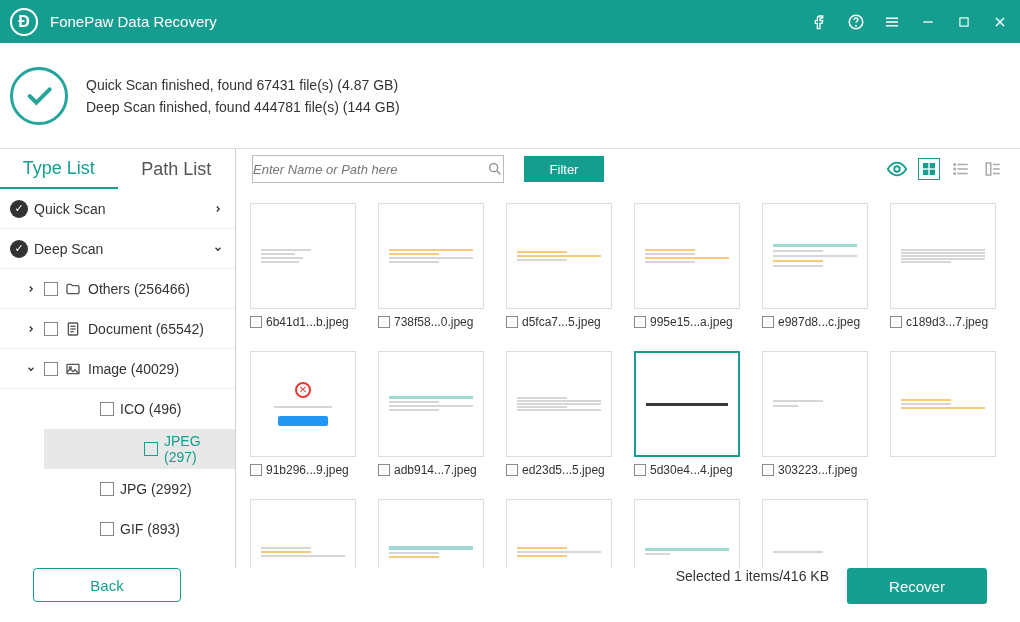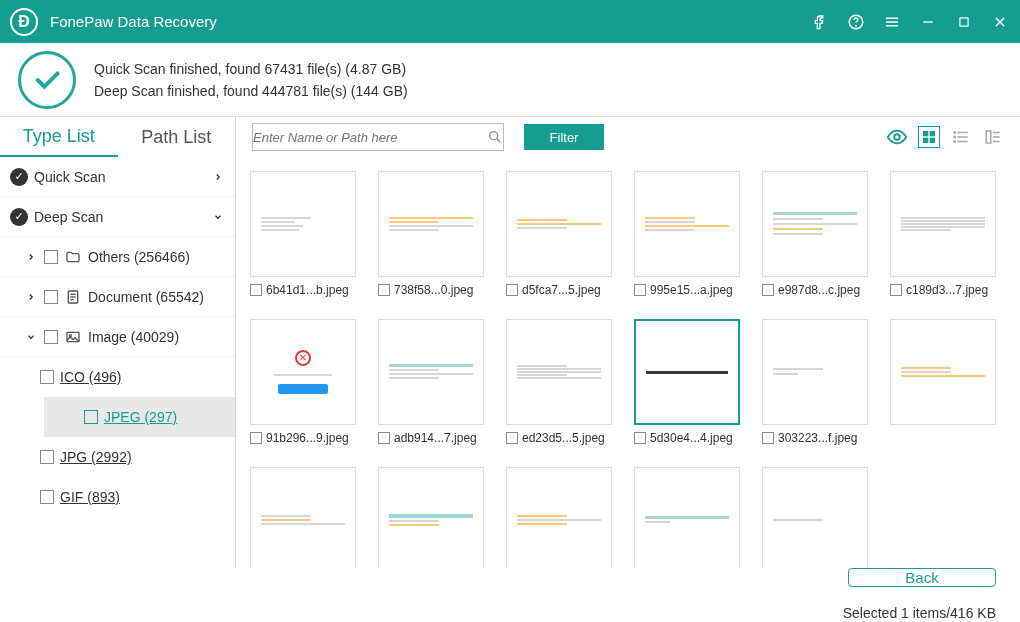--- a/index.html
+++ b/index.html
@@ -3,33 +3,33 @@
 <meta charset="utf-8">
 <style>
 *{margin:0;padding:0;box-sizing:border-box;font-family:-apple-system,BlinkMacSystemFont,"Segoe UI",Arial,sans-serif;}
 body{width:1020px;height:622px;background:#fff;overflow:hidden;display:flex;flex-direction:column;}
 .titlebar{height:43px;background:#159e90;display:flex;align-items:center;padding:0 10px;color:#fff;}
 .logo-circle{width:28px;height:28px;border:2px solid #fff;border-radius:50%;display:flex;align-items:center;justify-content:center;margin-right:12px;}
 .logo-inner{font-weight:bold;font-size:16px;}
 .app-title{font-size:15px;flex:1;}
 .titlebar-icons{display:flex;gap:16px;align-items:center;}
 .titlebar-icons .tb-icon{width:20px;height:20px;display:flex;align-items:center;justify-content:center;cursor:pointer;}
-.status-area{height:74px;display:flex;align-items:center;padding:0 18px;gap:18px;border-bottom:1px solid #e0e0e0;}
+.status-area{height:106px;display:flex;align-items:center;padding:0 10px;gap:18px;border-bottom:1px solid #e0e0e0;}
 .check-circle{width:58px;height:58px;border:3px solid #26a69a;border-radius:50%;display:flex;align-items:center;justify-content:center;}
 .check-circle svg{width:32px;height:32px;}
 .status-text{display:flex;flex-direction:column;gap:6px;font-size:14px;color:#333;}
 .main{flex:1;display:flex;overflow:hidden;}
 .sidebar{width:236px;display:flex;flex-direction:column;border-right:1px solid #d0d0d0;overflow:hidden;}
 .tabs{height:40px;display:flex;}
 .tab{flex:1;display:flex;align-items:center;justify-content:center;font-size:18px;cursor:pointer;color:#555;}
 .tab.active{color:#159e90;border-bottom:2px solid #159e90;}
 .tree{flex:1;overflow:auto;}
 .tree-item{height:40px;display:flex;align-items:center;padding:0 10px;gap:6px;font-size:14px;color:#333;cursor:pointer;border-bottom:1px solid #eee;}
 .tree-item.level1{padding-left:24px;}
-.tree-item.level2{padding-left:40px;border-bottom:none;text-decoration:underline;}
+.tree-item.level2{padding-left:100px;border-bottom:none;}
 .tree-item.selected{background:#e8e8e8;color:#159e90;margin-left:44px;}
 .chevron{width:14px;height:14px;display:flex;align-items:center;justify-content:center;}
 .checkmark-round{width:18px;height:18px;background:#333;border-radius:50%;display:flex;align-items:center;justify-content:center;color:#fff;font-size:11px;}
 .checkbox{width:14px;height:14px;border:1.5px solid #888;flex-shrink:0;}
 .tree-item.selected .checkbox{border-color:#159e90;}
 .cat-icon{width:18px;height:18px;display:flex;align-items:center;justify-content:center;}
 .content{flex:1;display:flex;flex-direction:column;overflow:hidden;}
 .toolbar{height:40px;display:flex;align-items:center;padding:6px 16px;gap:20px;}
 .search-box{width:252px;height:28px;border:1px solid #bbb;display:flex;align-items:center;padding:0 0;}
 .search-box input{flex:1;border:none;outline:none;font-size:13px;font-style:italic;color:#999;}
@@ -42,21 +42,21 @@
 .cell{display:flex;flex-direction:column;gap:6px;}
 .thumb{width:106px;height:106px;border:1px solid #ddd;background:#fff;display:flex;align-items:center;justify-content:center;position:relative;overflow:hidden;}
 .thumb.selected{border:2px solid #159e90;}
 .cell-label{display:flex;align-items:center;gap:4px;font-size:12px;color:#333;}
 .cell-label .checkbox{width:12px;height:12px;}
 .thumb-placeholder{width:80%;height:60%;display:flex;flex-direction:column;gap:2px;justify-content:center;}
 .ph-line{height:2px;background:#999;opacity:0.4;}
 .ph-line.short{width:60%;}
 .ph-line.accent{background:#f5a623;opacity:0.6;}
 .ph-line.dark{background:#222;height:3px;opacity:0.9;}
-.footer{height:54px;display:flex;align-items:flex-end;padding:0 24px;gap:18px;background:#fff;flex-direction:column;}
+.footer{height:54px;display:flex;align-items:flex-start;padding:0 33px;gap:18px;background:#fff;}
 .back-btn{width:148px;height:34px;border:1.5px solid #159e90;background:#fff;color:#159e90;font-size:15px;border-radius:4px;cursor:pointer;}
 .selected-text{margin-left:auto;font-size:14px;color:#333;}
 .recover-btn{width:140px;height:36px;background:#159e90;color:#fff;border:none;font-size:15px;border-radius:3px;cursor:pointer;}
 </style>
 </head>
 <body>
 
 <div class="titlebar">
   <div class="logo-circle">
       <span class="logo-inner">Đ</span>

